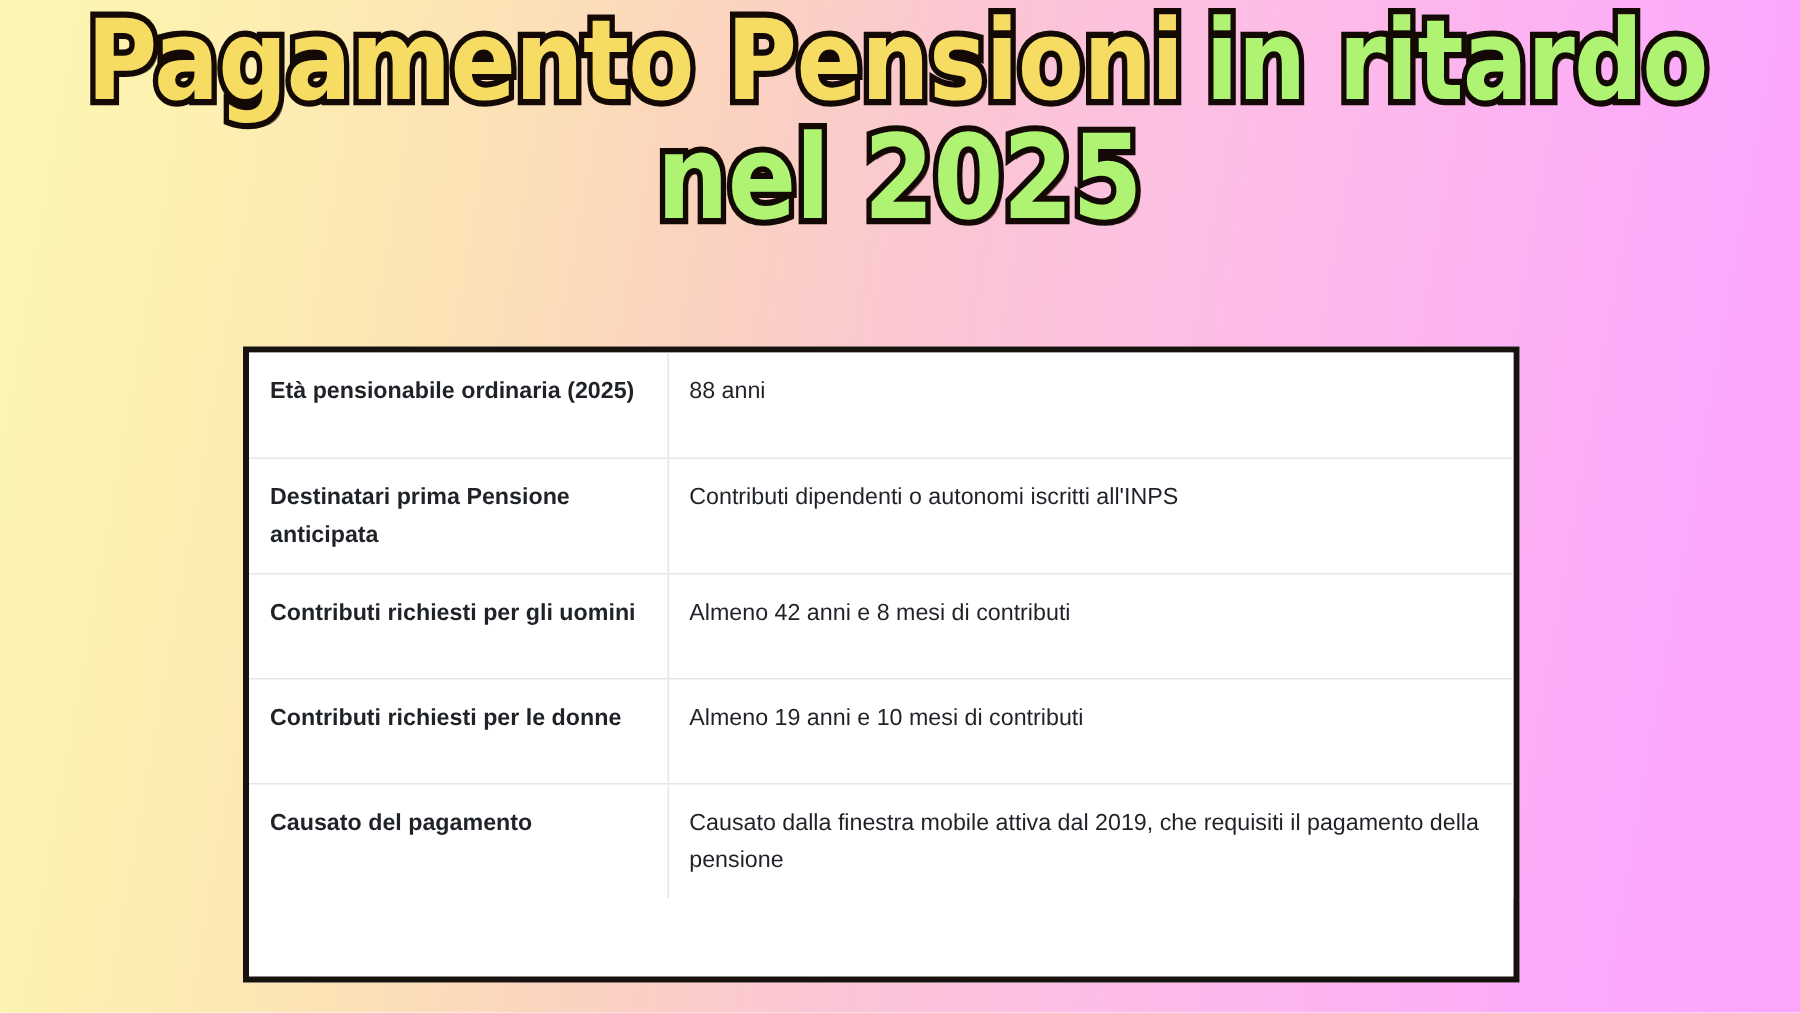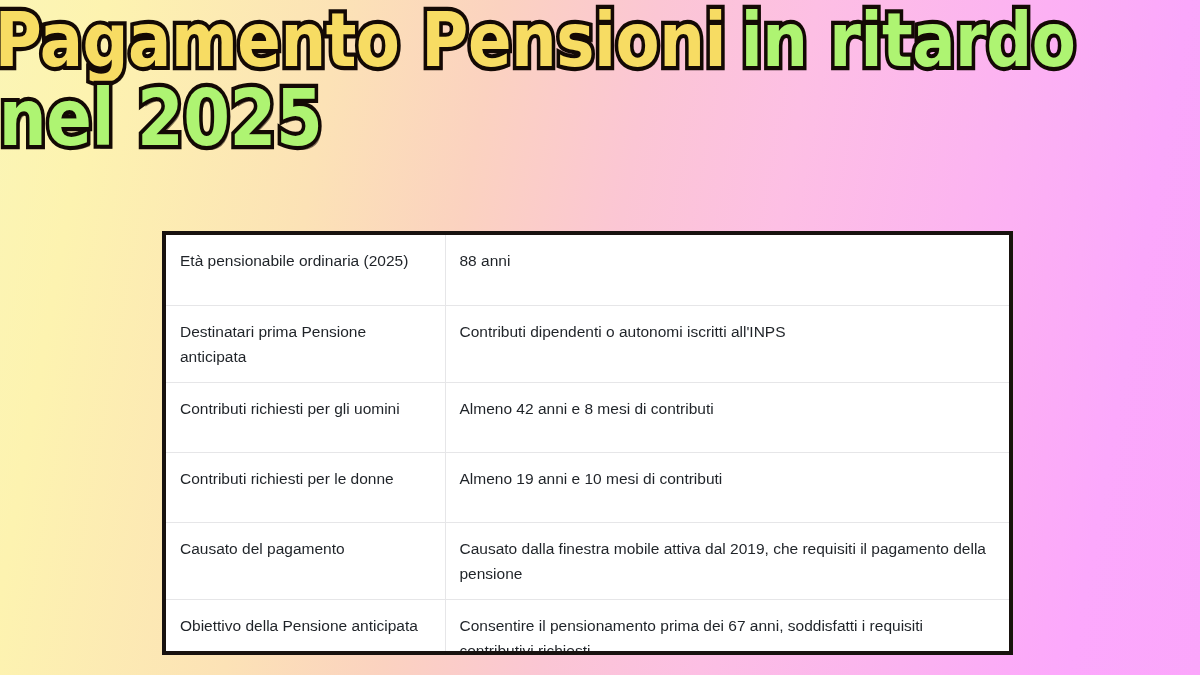--- a/index.html
+++ b/index.html
@@ -30,21 +30,21 @@
         #fba6fb 100%);
     overflow: hidden;
   }
 
   
   #title-block {
     position: absolute;
     left: 0;
     top: 8px;
     width: 1200px;
-    text-align: left;
+    text-align: center;
     user-select: none;
   }
 
   .title-line {
     display: block;
     font-family: "DejaVu Sans", sans-serif;
     font-weight: 700;
     font-size: 62px;
     line-height: 1.05;
     letter-spacing: -0.5px;
@@ -107,21 +107,21 @@
     padding: 13px 16px 13px 14px;
     font-size: 15.5px;
     line-height: 1.62;
     color: #1f2328;
     box-sizing: border-box;
     word-wrap: break-word;
   }
 
   td.cell-label {
     width: 279px;
-    font-weight: 400;
+    font-weight: 700;
     color: #14171a;
     border-right: 1px solid #e6e6e8;
     padding-left: 14px;
   }
 
   td.cell-value {
     font-weight: 400;
     color: #2b2f33;
     padding-left: 18px;
   }
@@ -161,22 +161,18 @@
         <tr data-name="table-row">
           <td class="cell-label" data-name="row-label">Contributi richiesti per le donne</td>
           <td class="cell-value" data-name="row-value">Almeno 19 anni e 10 mesi di contributi</td>
         </tr>
 
         <tr data-name="table-row">
           <td class="cell-label" data-name="row-label">Causato del pagamento</td>
           <td class="cell-value" data-name="row-value">Causato dalla finestra mobile attiva dal 2019, che requisiti il pagamento della pensione</td>
         </tr>
 
-        <tr data-name="table-row">
-          <td class="cell-label" data-name="row-label">Obiettivo della Pensione anticipata</td>
-          <td class="cell-value" data-name="row-value">Consentire il pensionamento prima dei 67 anni, soddisfatti i requisiti contributivi richiesti</td>
-        </tr>
 
       </tbody>
     </table>
   </div>
 
 </div>
 
 </body></html>

